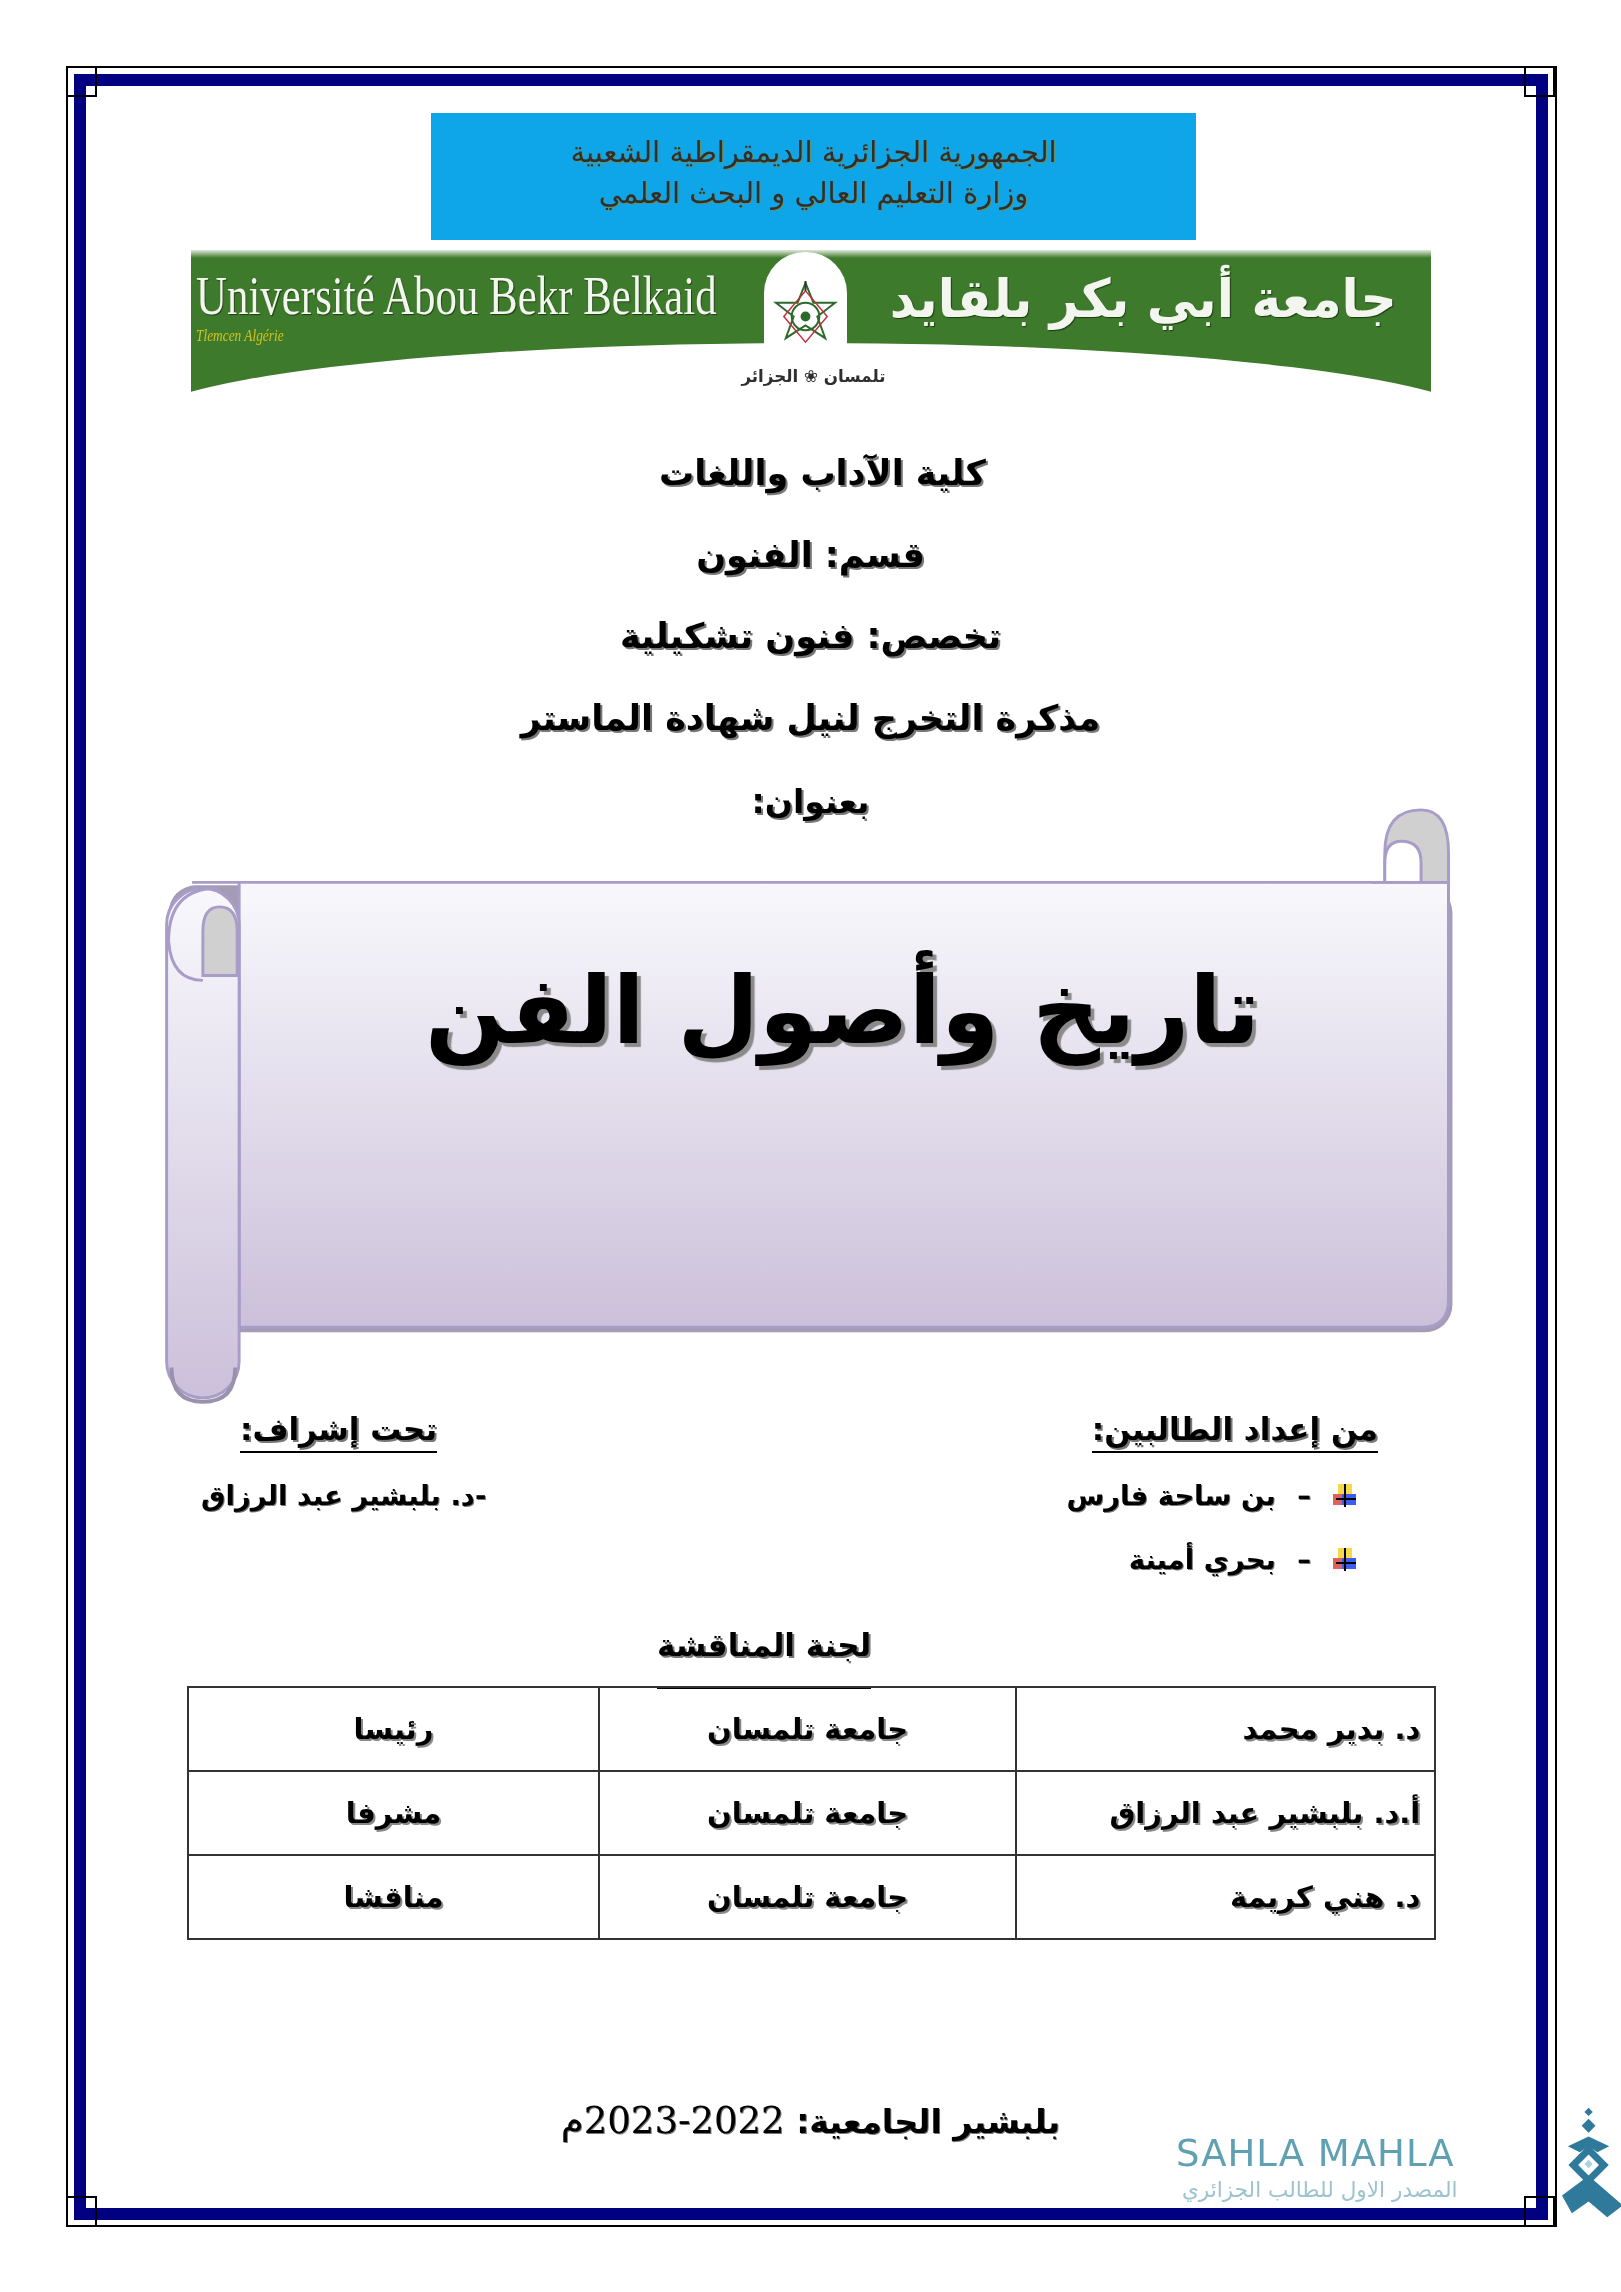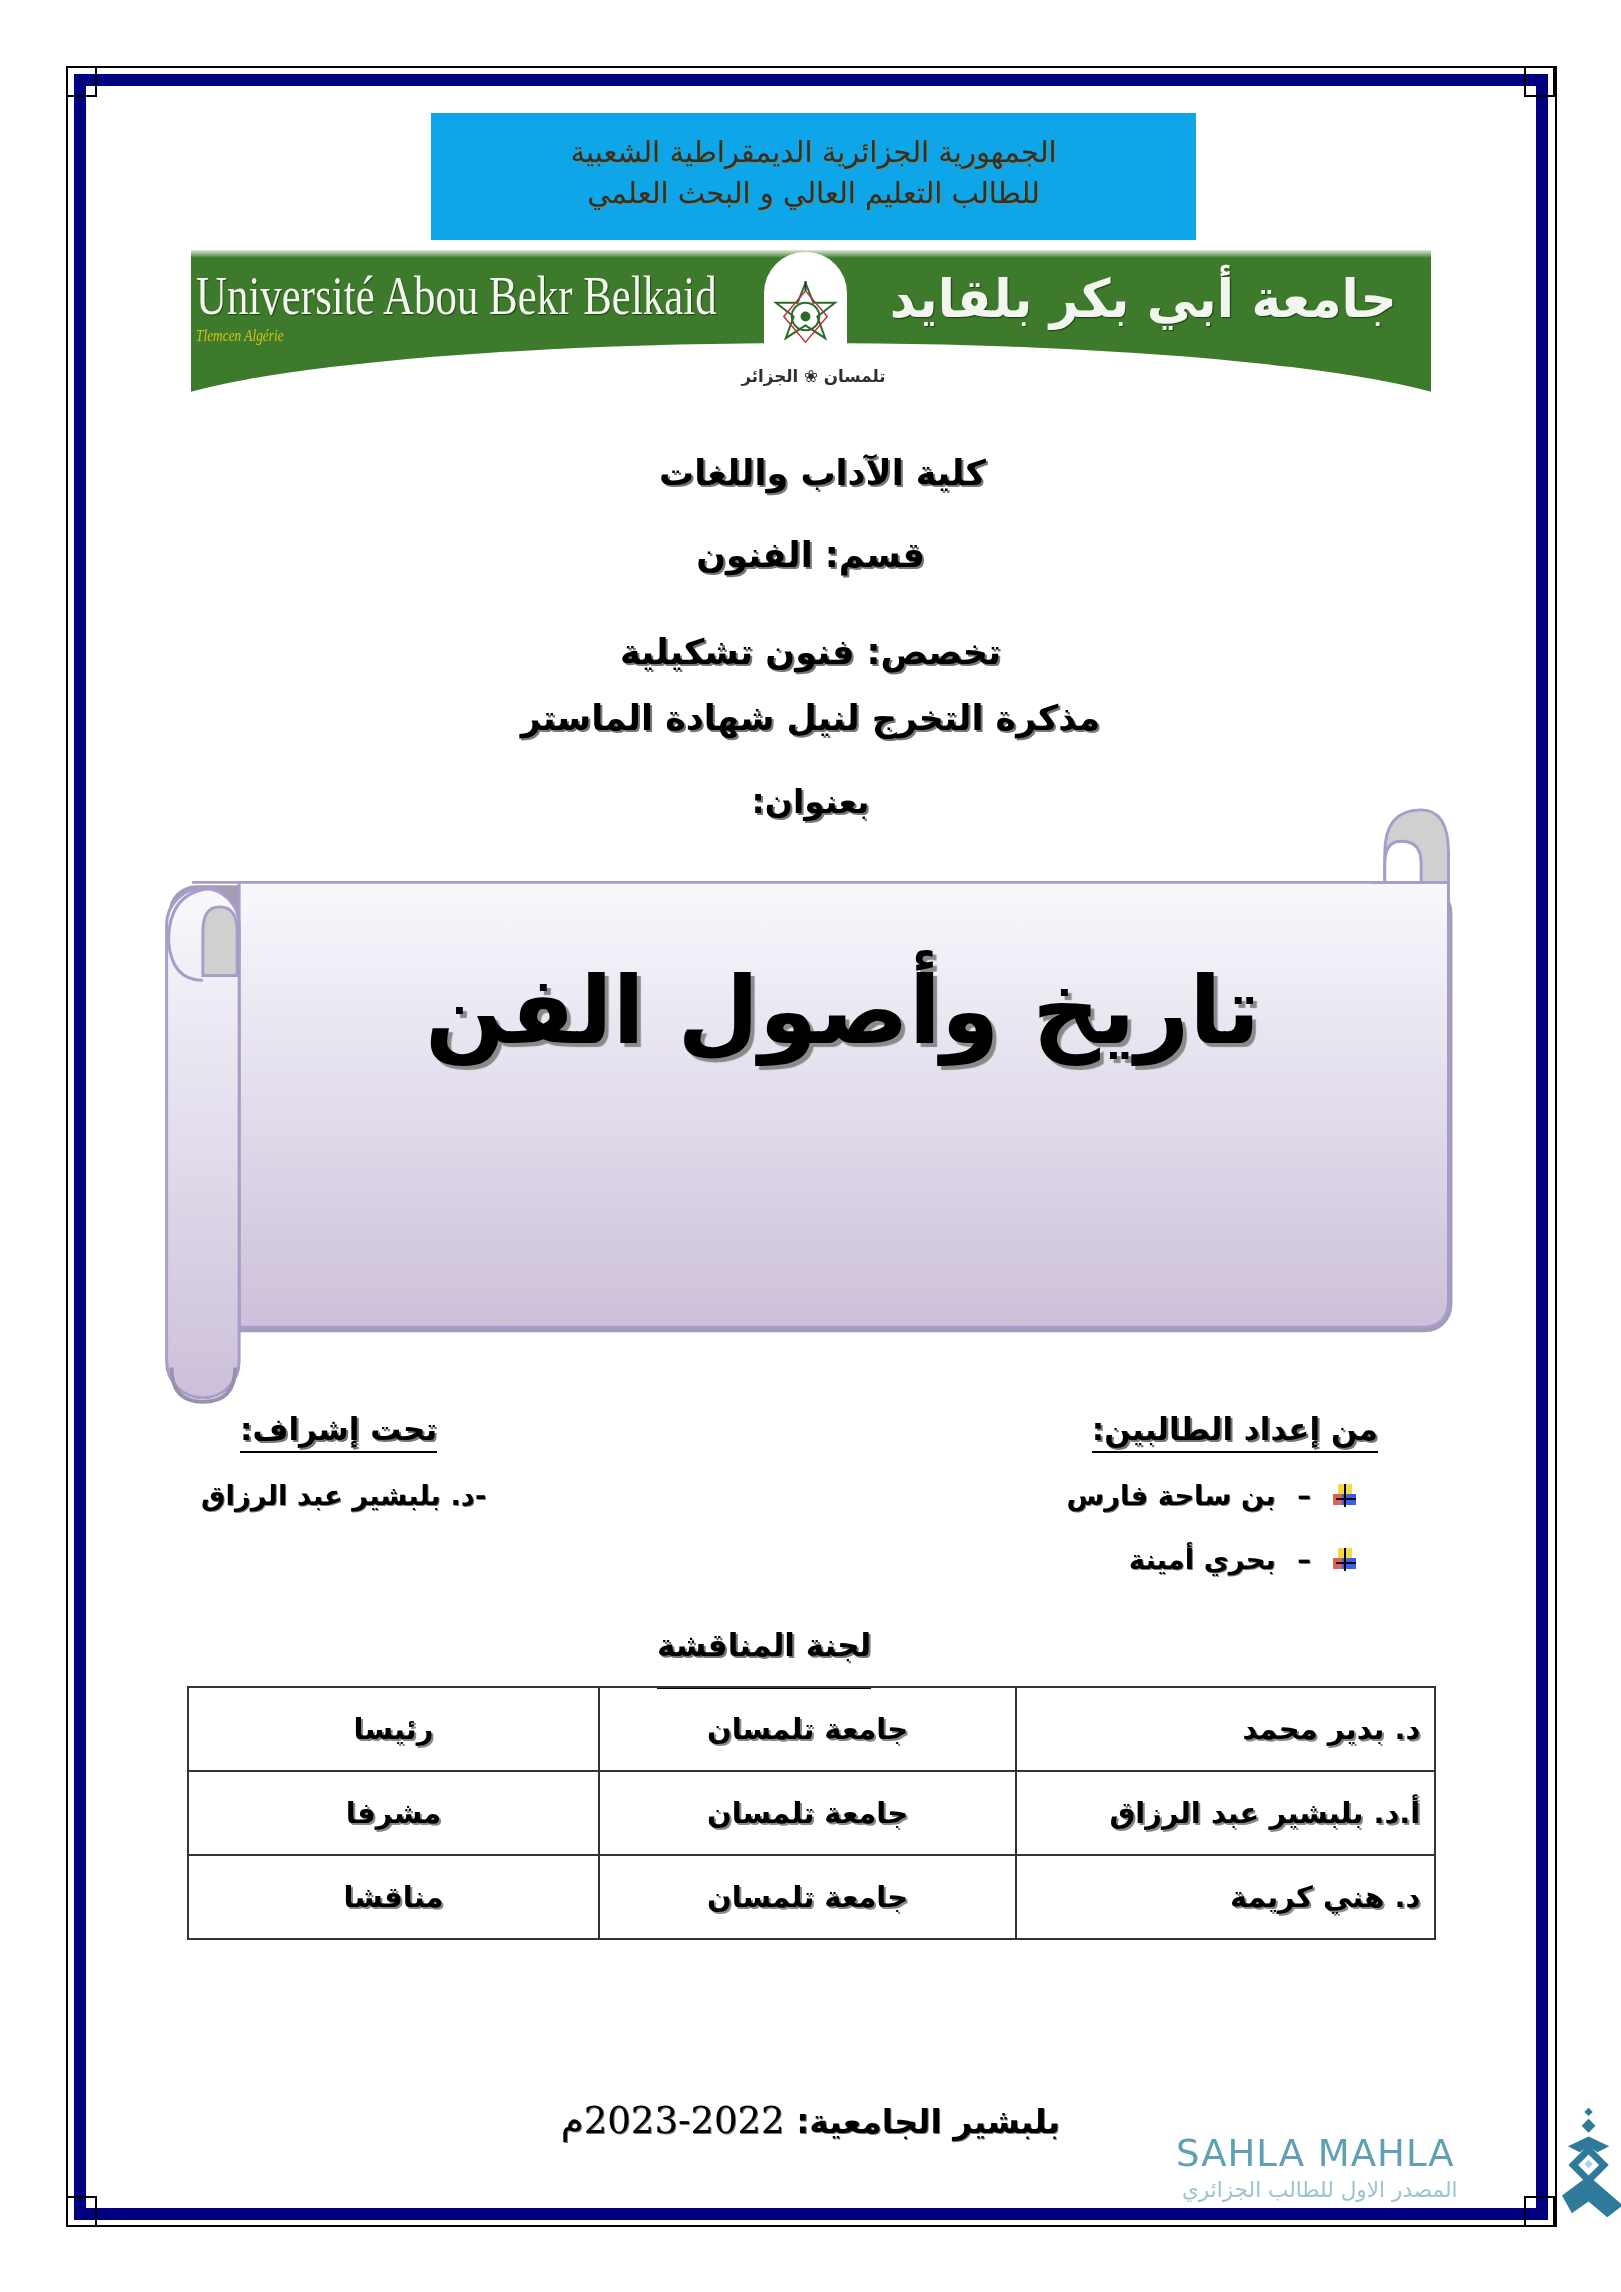--- a/index.html
+++ b/index.html
@@ -27,21 +27,21 @@
   .uni-city { position: absolute; left: 4.9px; top: 76px; font-family: "Liberation Serif", serif; font-style: italic; font-size: 16.7px; color: #d4c21c; transform: scaleX(0.8); transform-origin: left center; }
   .uni-ar { position: absolute; right: 34px; top: 17.6px; font-family: "DejaVu Sans", sans-serif; font-size: 53px; font-weight: bold; color: #f2f6ee; direction: rtl; white-space: nowrap; text-shadow: 1px 1px 1px #1d3d12; transform: scaleX(0.95); transform-origin: right center; }
   .emblem-wrap { position: absolute; left: 573px; top: 2px; width: 83px; height: 147px; background: #ffffff; border-radius: 41px 41px 39px 39px; }
   .emblem { position: absolute; left: 5.9px; top: 29px; width: 71px; height: 71px; }
   .emblem-caption { position: absolute; left: 549px; top: 116px; width: 147px; text-align: center; direction: rtl; font-size: 16.7px; font-weight: bold; color: #2f2f2f; }
 
   
   .arabic-heading { position: absolute; left: 0; width: 1621px; text-align: center; direction: rtl; font-family: "DejaVu Sans", sans-serif; font-weight: bold; color: #000; text-shadow: 2px 2px 0 #777; }
   .h-faculty { top: 453px; font-size: 35px; padding-left: 24px; }
   .h-dept { top: 535px; font-size: 35px; }
-  .h-spec { top: 632px; font-size: 35px; }
+  .h-spec { top: 616px; font-size: 35px; }
   .h-memo { top: 698px; font-size: 35px; }
   .h-title-label { top: 782px; font-size: 33px; }
 
   
   .scroll { position: absolute; left: 0; top: 0; width: 1621px; height: 2293px; pointer-events: none; }
   .scroll svg { position: absolute; left: 0; top: 0; }
   .title-line { position: absolute; left: 235px; width: 1215px; text-align: center; direction: rtl; font-family: "DejaVu Sans", sans-serif; font-weight: bold; font-size: 94px; color: #000; text-shadow: 3.9px 3.9px 1px #8a8a8a; }
   .title-line.l1 { top: 956px; }
   .title-line.l2 { top: 1147px; }
 
@@ -83,21 +83,21 @@
 
 <div class="frame-outer"></div>
 <div class="frame-blue"></div>
 <div class="corner tl"></div>
 <div class="corner tr"></div>
 <div class="corner bl"></div>
 <div class="corner br"></div>
 
 <div class="gov-header">
   <div class="gov-line1">الجمهورية الجزائرية الديمقراطية الشعبية</div>
-  <div class="gov-line2">للطالب التعليم العالي و البحث العلمي</div>
+  <div class="gov-line2">وزارة التعليم العالي و البحث العلمي</div>
 </div>
 
 <div class="uni-banner">
   <div class="top-fade"></div>
   <div class="wave"></div>
   <div class="uni-fr">Université Abou Bekr Belkaid</div>
   <div class="uni-city">Tlemcen   Algérie</div>
   <div class="uni-ar">جامعة أبي بكر بلقايد</div>
   <div class="emblem-wrap">
     <svg class="emblem" viewBox="0 0 72 72">

